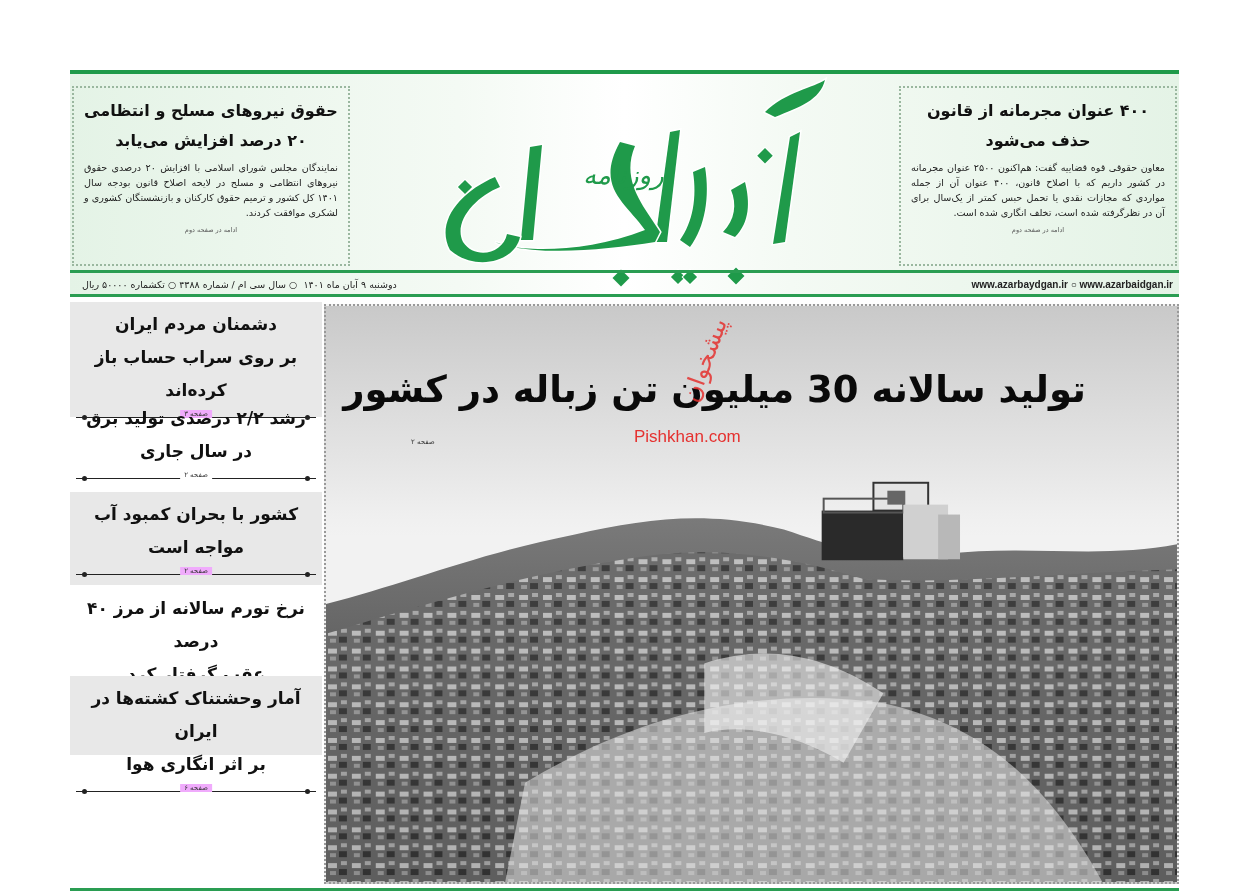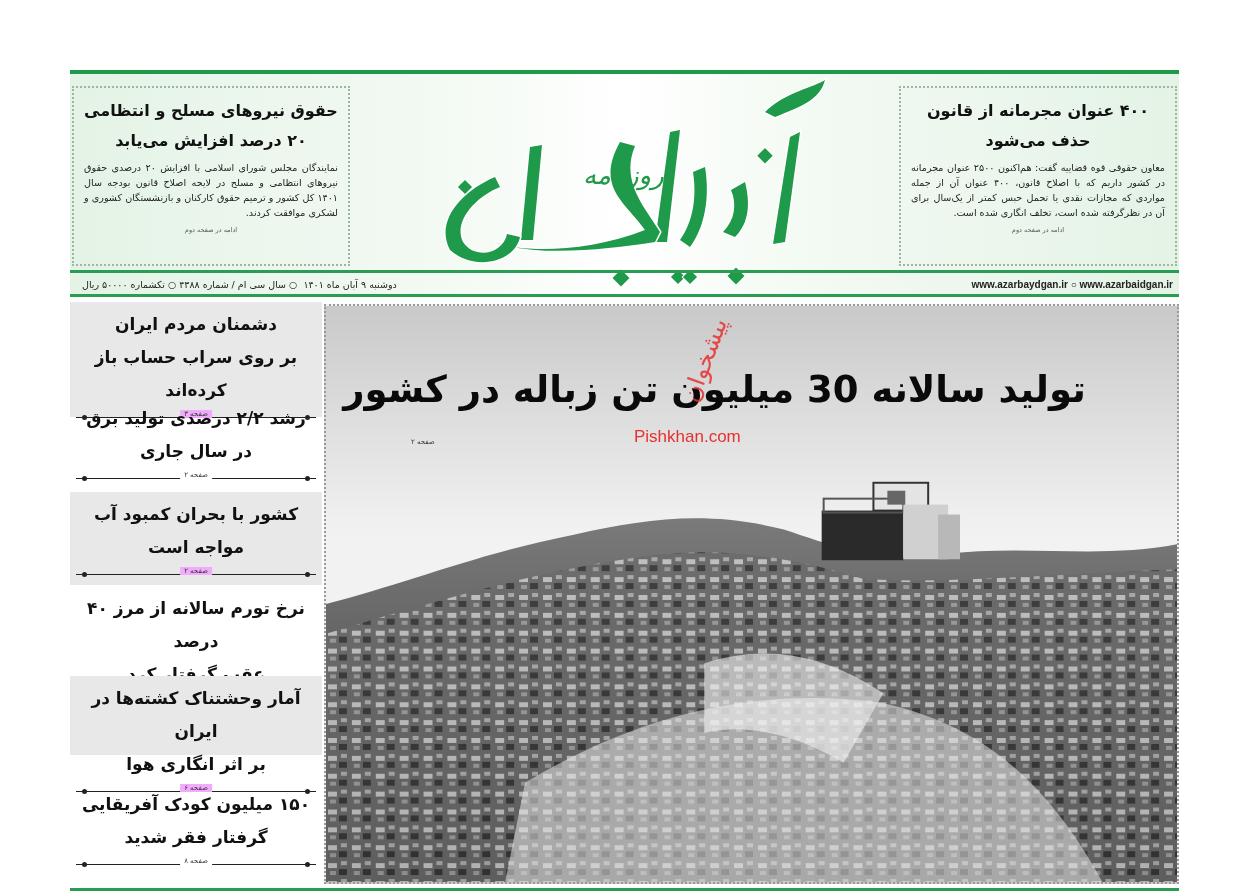--- a/index.html
+++ b/index.html
@@ -150,29 +150,20 @@
           <span class="page-ref">صفحه ۵</span>
         </div>
     </div>
     <div class="side-item shaded" style="top:374px; height:79px;">
       <div class="side-title"><span>آمار وحشتناک کشته‌ها در ایران</span><br><span>بر اثر انگاری هوا</span></div>
       <div class="side-foot">
           <div class="line"></div>
           <div class="dot-l"></div>
           <div class="dot-r"></div>
           <span class="page-ref">صفحه ۶</span>
-        </div>
-    </div>
-    <div class="side-item" style="top:480px; height:100px;">
-      <div class="side-title"><span>۱۵۰ میلیون کودک آفریقایی</span><br><span>گرفتار فقر شدید</span></div>
-      <div class="side-foot">
-          <div class="line"></div>
-          <div class="dot-l"></div>
-          <div class="dot-r"></div>
-          <span class="page-ref">صفحه ۸</span>
         </div>
     </div>
   </div>
 
   <div class="photo">
     <svg viewBox="0 0 855 580" preserveAspectRatio="none">
       <defs>
         <linearGradient id="pile" x1="0" y1="0" x2="0" y2="1">
           <stop offset="0" stop-color="#7a7a7a"></stop>
           <stop offset="0.5" stop-color="#5a5a5a"></stop>

